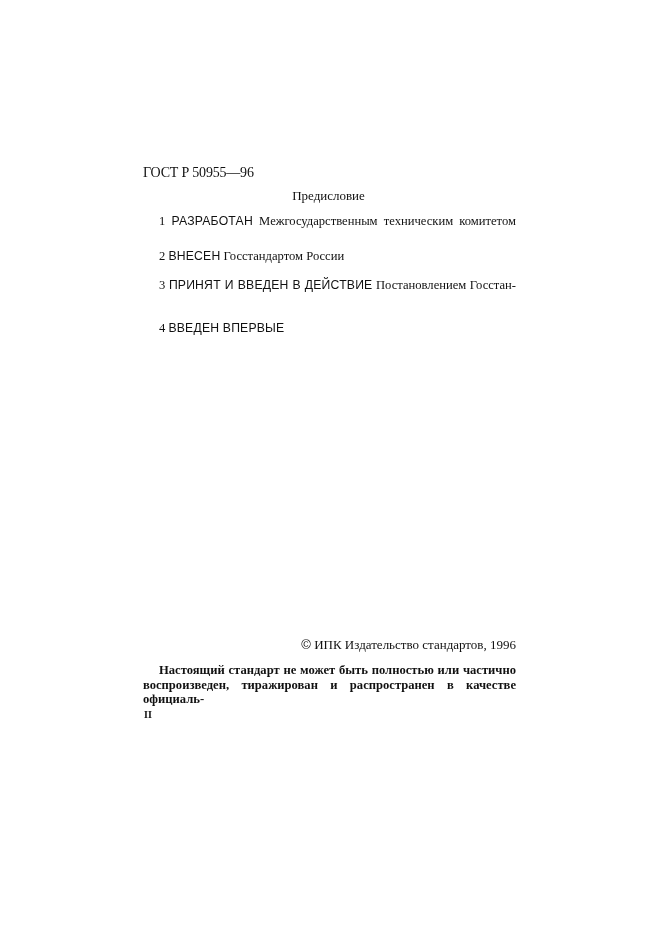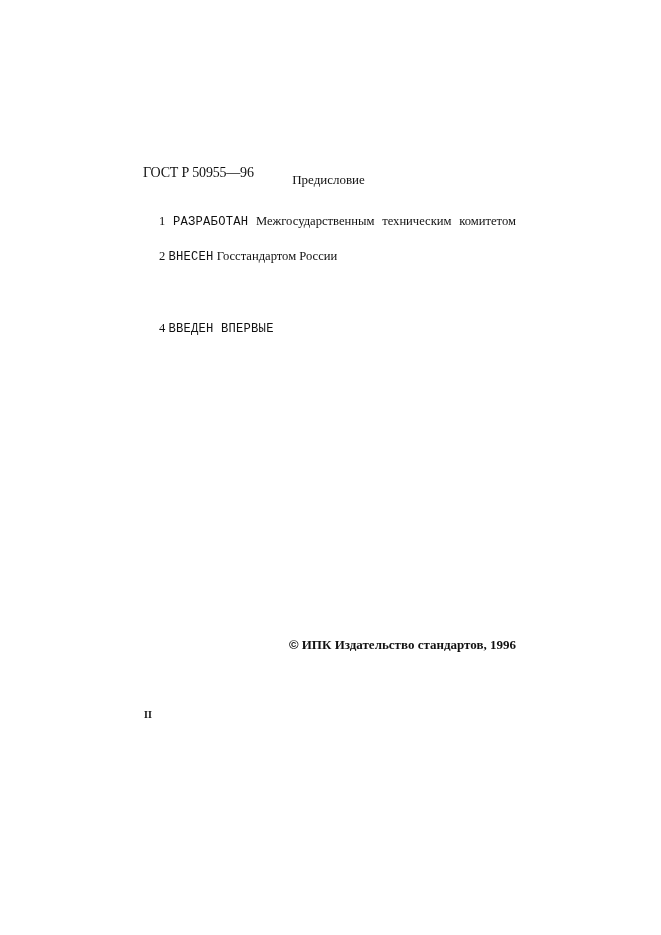--- a/index.html
+++ b/index.html
@@ -1,57 +1,60 @@
 <!DOCTYPE html>
 <html><head>
   <meta charset="utf-8">
   <style>
     html, body { margin: 0; padding: 0; background: #ffffff; }
     body { width: 661px; height: 935px; position: relative; overflow: hidden;
            font-family: "Liberation Serif", "DejaVu Serif", serif; color: #111; }
     .abs { position: absolute; white-space: nowrap; }
     .code { left: 143px; top: 165px; font-size: 14px; font-weight: normal; letter-spacing: -0.2px; }
-    .title { left: 0; width: 649px; text-align: center; top: 172px; font-size: 13px; padding-left: 8px; box-sizing: border-box; }
+    .title { left: 0; width: 649px; text-align: center; top: 188px; font-size: 13px; padding-left: 8px; box-sizing: border-box; }
     .para { left: 143px; width: 373px; font-size: 12.6px; line-height: 15px; white-space: normal; }
     .para .ln { display: block; text-align: justify; text-align-last: justify; }
     .para .ln.last { text-align-last: left; }
     .para .ln.first { text-indent: 16px; }
-    .sans { font-family: Liberation Mono, monospace; font-size: 12.2px; letter-spacing: 0.2px; }
+    .sans { font-family: Liberation Sans, sans-serif; font-size: 12.2px; letter-spacing: 0.2px; }
     .p1 { top: 214px; }
     .p2 { top: 249px; }
     .p3 { top: 278px; }
     .p4 { top: 321px; }
-    .copyright { right: 145px; top: 637px; font-size: 13px; font-weight: bold; text-align: center; }
+    .copyright { right: 145px; top: 637px; font-size: 13px; font-weight: normal; text-align: center; }
     .copyright .c { font-family: "Liberation Sans", sans-serif; }
     .notice { top: 663px; font-weight: bold; font-size: 12.6px; line-height: 14.5px; }
     .pagenum { left: 144px; top: 709px; font-size: 10px; font-weight: bold; text-align: center; }
   </style>
 </head>
 <body>
 
 <div class="abs code">ГОСТ Р 50955—96</div>
 
 <div class="abs title">Предисловие</div>
 
 <div class="abs para p1">
   <span class="ln first"><span>1</span>&nbsp;<span class="sans">РАЗРАБОТАН</span> <span>Межгосударственным техническим комитетом</span></span>
 </div>
 
 <div class="abs para p2">
   <span class="ln first last"><span>2</span>&nbsp;<span class="sans">ВНЕСЕН</span> <span>Госстандартом России</span></span>
 </div>
 
 <div class="abs para p3">
+  <span class="ln first"><span>3</span>&nbsp;<span class="sans">ПРИНЯТ И ВВЕДЕН В ДЕЙСТВИЕ</span> <span>Постановлением Госстан-</span></span>
 </div>
 
 <div class="abs para p4">
   <span class="ln first last"><span>4</span>&nbsp;<span class="sans">ВВЕДЕН ВПЕРВЫЕ</span></span>
 </div>
 
 <div class="abs copyright">
   <span class="c">©</span>
   <span>ИПК Издательство стандартов, 1996</span>
 </div>
 
 <div class="abs para notice">
+  <span class="ln first">Настоящий стандарт не может быть полностью или частично</span>
+  <span class="ln">воспроизведен, тиражирован и распространен в качестве официаль-</span>
 </div>
 
 <div class="abs pagenum">II</div>
 
 </body></html>

